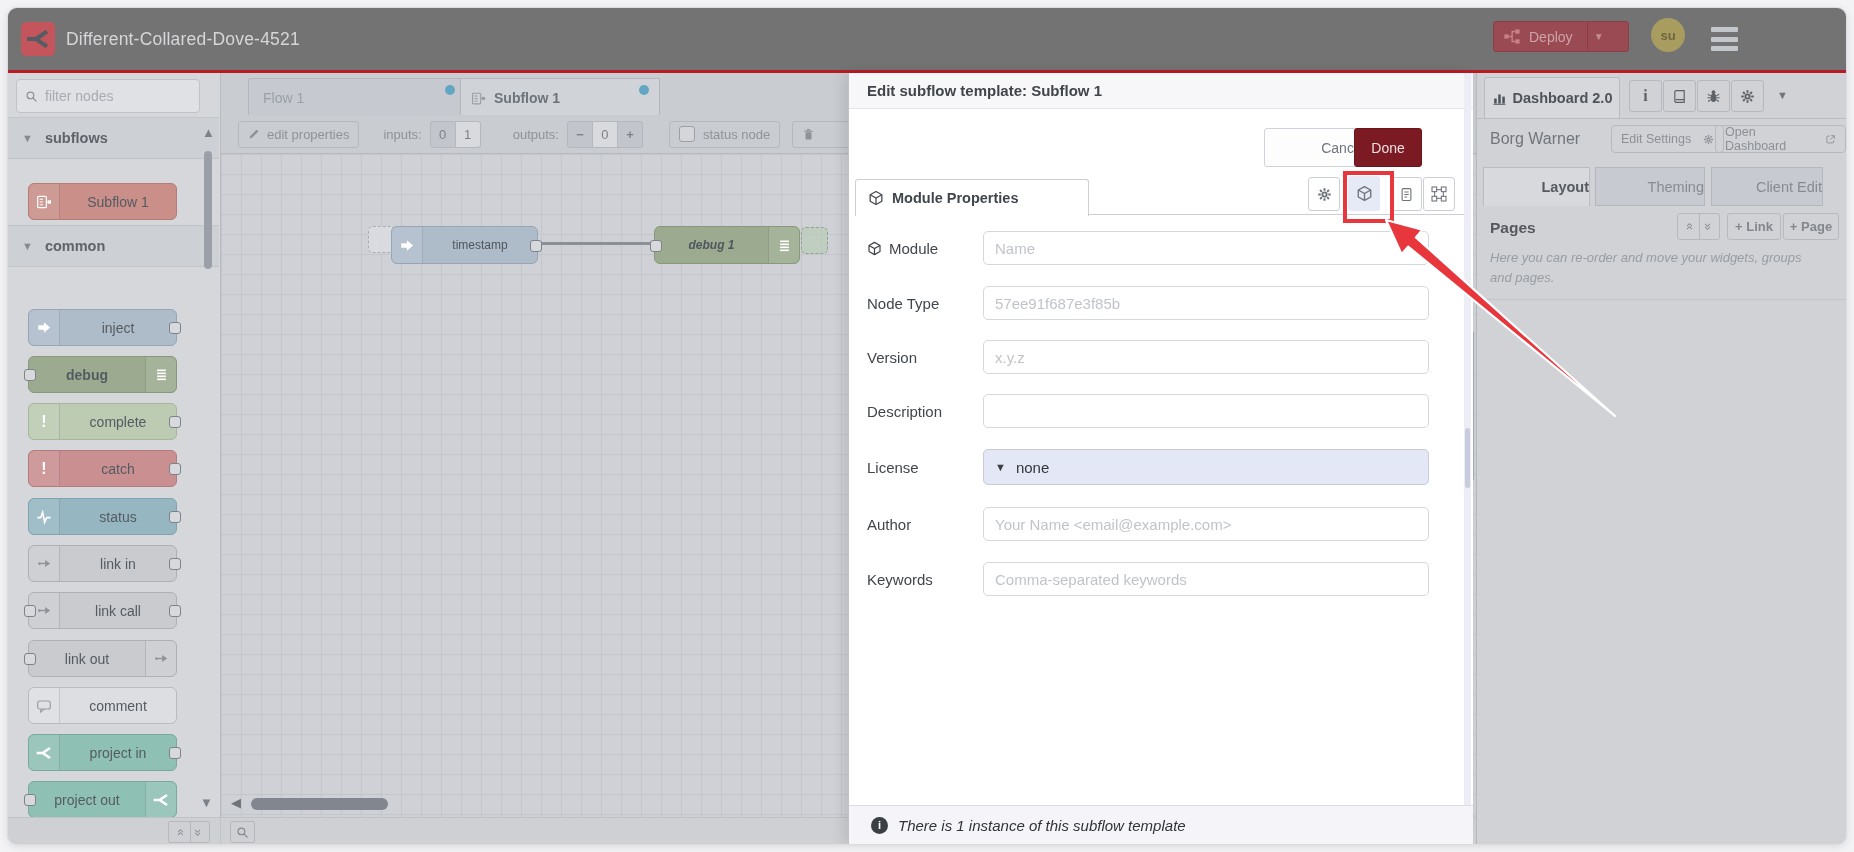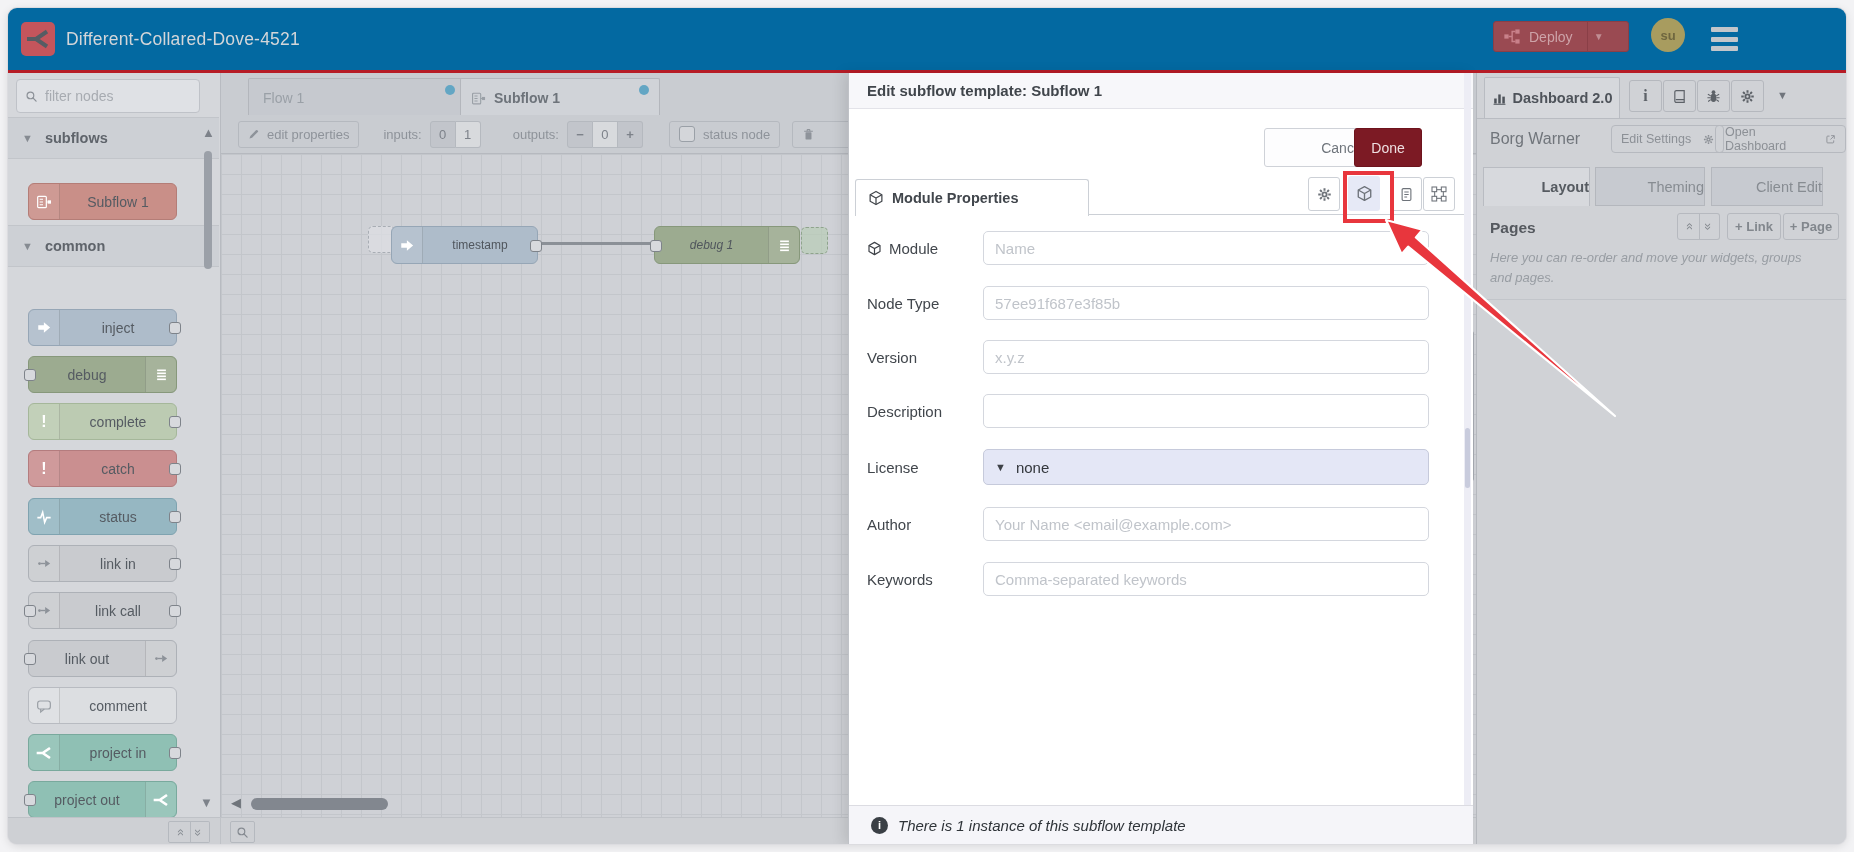--- a/index.html
+++ b/index.html
@@ -1,19 +1,19 @@
 <!DOCTYPE html>
 <html><head>
 <meta charset="utf-8">
 <style>
   html,body{margin:0;padding:0;}
   body{width:1854px;height:852px;background:#f3f3f5;font-family:"Liberation Sans",sans-serif;position:relative;overflow:hidden;}
   .window{position:absolute;left:8px;top:8px;width:1838px;height:836px;background:#cfd1d6;border-radius:9px;overflow:hidden;box-shadow:0 0 0 1px #dcdce0,0 2px 10px rgba(0,0,0,.12);}
   
-  .hdr{position:absolute;left:0;top:0;width:100%;height:62px;background:#0369a1;}
+  .hdr{position:absolute;left:0;top:0;width:100%;height:62px;background:#737373;}
   .hdr .logo{position:absolute;left:13px;top:14px;width:34px;height:34px;background:#c4555c;border-radius:5px;display:flex;align-items:center;justify-content:center;color:#565c63;}
   .hdr .title{position:absolute;left:58px;top:0;height:62px;display:flex;align-items:center;color:#d4d6d9;font-size:17.5px;letter-spacing:.2px;}
   .deploy{position:absolute;left:1485px;top:13px;width:134px;height:29px;background:#9a4a52;border:1px solid #8a3f47;border-radius:3px;display:flex;align-items:center;color:#cda3a8;font-size:14px;}
   .deploy .dicon{margin:0 8px 0 10px;color:#c9818a;display:flex;}
   .deploy .dsep{width:1px;height:100%;background:#8a3f47;margin-left:14px;}
   .deploy .dcaret{width:22px;text-align:center;color:#c08d93;font-size:10px;}
   .avatar{position:absolute;left:1643px;top:10px;width:34px;height:34px;border-radius:50%;background:#a89c5f;color:#6f673f;font-weight:bold;font-size:13px;display:flex;align-items:center;justify-content:center;}
   .burger{position:absolute;left:1703px;top:19px;width:27px;height:24px;display:flex;flex-direction:column;justify-content:space-between;}
   .burger i{display:block;height:5px;background:#c3c6ca;border-radius:1px;}
   .redline{position:absolute;left:0;top:62px;width:100%;height:3px;background:#b61c26;}
@@ -25,21 +25,21 @@
   .psec .chev{margin:0 12px 0 14px;color:#868b92;font-size:11px;}
   .pnode{position:absolute;left:20px;width:147px;height:35px;border-radius:6px;display:flex;align-items:center;font-size:14px;color:#555b62;}
   .pnode .plabel{flex:1;text-align:center;padding:0 4px;white-space:nowrap;}
   .pzone{width:30px;height:100%;display:flex;align-items:center;justify-content:center;color:#fff;flex:none;}
   .pzone.zl{border-right:1px solid rgba(0,0,0,.12);background:rgba(255,255,255,.10);border-radius:6px 0 0 6px;}
   .pzone.zr{border-left:1px solid rgba(0,0,0,.12);background:rgba(255,255,255,.10);border-radius:0 6px 6px 0;}
   .pport{position:absolute;width:10px;height:10px;background:#d7d9dd;border:1px solid #7e838a;border-radius:3px;top:12px;}
   .pport.pr{right:-5px;} .pport.pl{left:-5px;}
   .n-subflow{background:#c98f88;border:1px solid #b47d77;}
   .n-inject{background:#aebcca;border:1px solid #96a6b6;}
-  .n-debug{background:#9cab90;border:1px solid #87987b;}
+  .n-debug{background:#9cab90;border:1px solid #87987b;font-weight:bold;}
   .n-complete{background:#bccbb2;border:1px solid #a5b79a;}
   .n-catch{background:#ca8f90;border:1px solid #b47c7e;}
   .n-status{background:#96b7c2;border:1px solid #7fa3b0;}
   .n-link{background:#c9cbcf;border:1px solid #adb1b7;}
   .n-link .pzone{color:#8d9299;}
   .n-comment{background:#dcdee1;border:1px solid #b8bbc1;}
   .n-comment .pzone{color:#9a9fa5;}
   .n-project{background:#8fc0b4;border:1px solid #79a99d;}
   .pscroll-up{position:absolute;left:194px;top:52px;color:#7d828a;font-size:13px;}
   .pscroll-thumb{position:absolute;left:196px;top:78px;width:8px;height:118px;background:#9ba0a8;border-radius:4px;}

